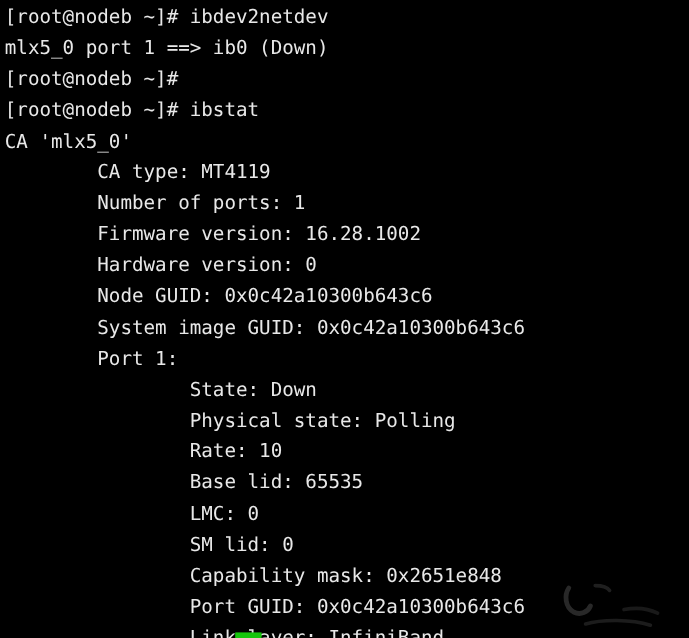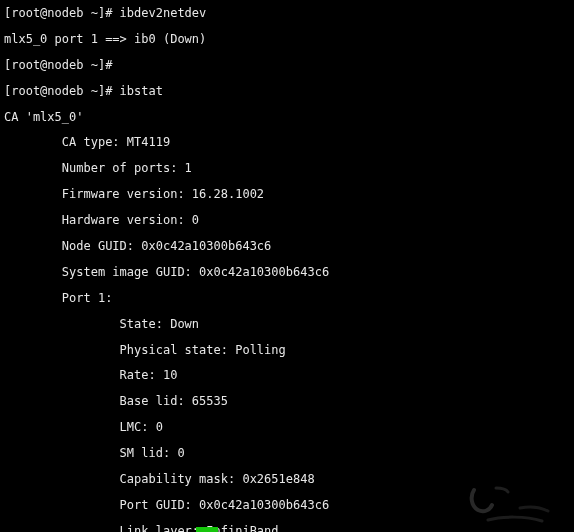--- a/index.html
+++ b/index.html
@@ -8,21 +8,21 @@
     padding: 0;
     background: #000000;
   }
   #terminal {
     position: relative;
     width: 574px;
     height: 532px;
     background: #000000;
     overflow: hidden;
     font-family: "DejaVu Sans Mono", "Liberation Mono", monospace;
-    font-size: 12px;
+    font-size: 16px;
     line-height: 25.9px;
     color: #e8e8e8;
     -webkit-font-smoothing: antialiased;
   }
   #screen {
     position: absolute;
     left: 4px;
     top: 1px;
     right: 0;
     white-space: pre;

